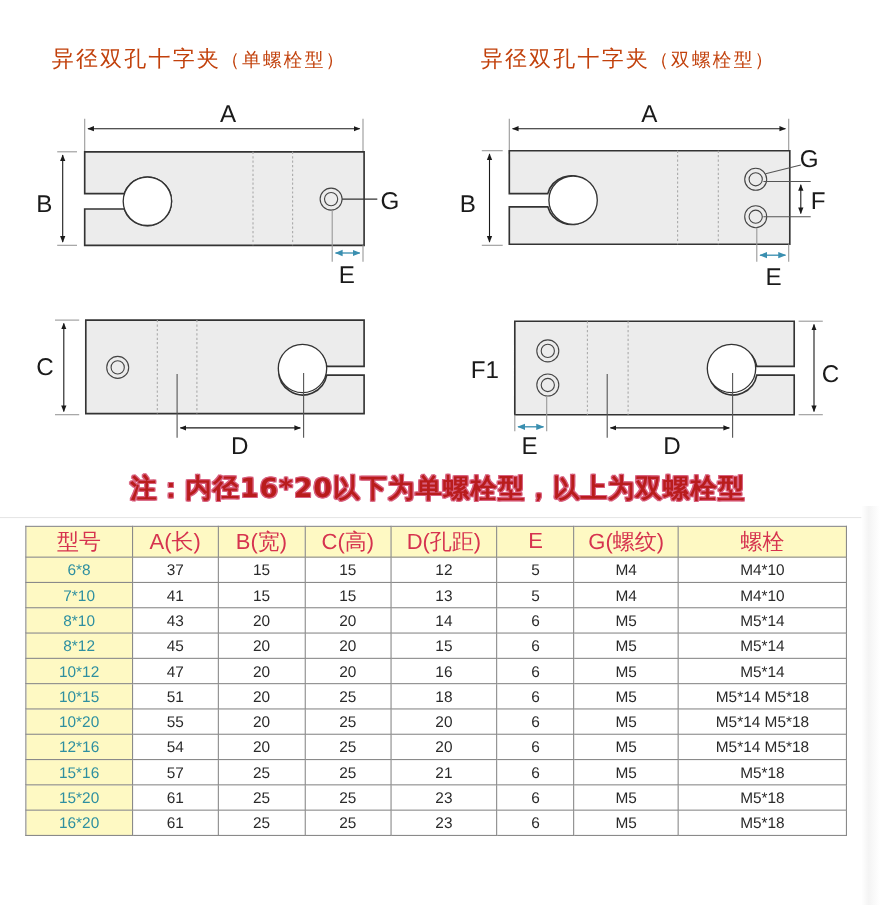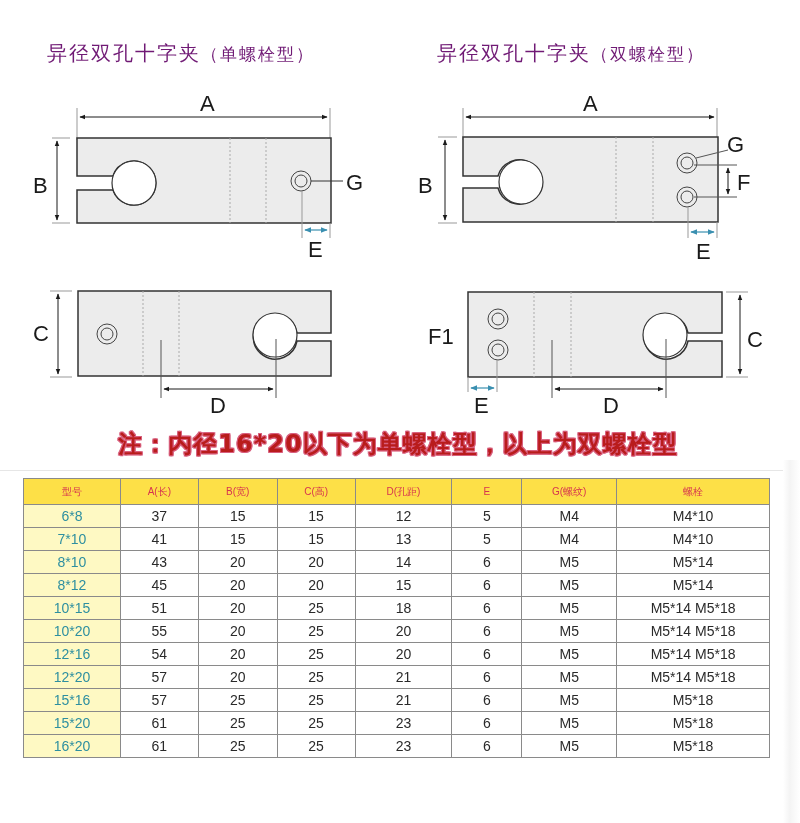--- a/index.html
+++ b/index.html
@@ -1,28 +1,28 @@
 <!DOCTYPE html>
 <html><head>
 <meta charset="utf-8">
 <style>
   html,body{margin:0;padding:0;background:#ffffff;}
   body{width:800px;height:823px;position:relative;overflow:hidden;font-family:"DejaVu Sans",sans-serif;}
-  .title{position:absolute;top:40px;font-size:20px;color:#701a75;letter-spacing:2px;white-space:nowrap;font-family:Liberation Serif, serif;}
+  .title{position:absolute;top:40px;font-size:20px;color:#c2410c;letter-spacing:2px;white-space:nowrap;font-family:Liberation Serif, serif;}
   .title .paren{font-size:17px;}
   #t1{left:47px;}
   #t2{left:437px;}
   svg.diagram{position:absolute;left:0;top:0;}
   .dim-label{font-family:"Liberation Sans",sans-serif;font-size:22px;fill:#1a1a1a;}
   .note{position:absolute;left:68px;top:428px;width:660px;text-align:center;font-size:24px;font-weight:bold;color:#b91c1c;letter-spacing:1px;white-space:nowrap;
         text-shadow: -1px -1px 0 #d8607f, 1px -1px 0 #d8607f, -1px 1px 0 #d8607f, 1px 1px 0 #d8607f, 0 1px 0 #d8607f, 1px 0 0 #d8607f, 0 -1px 0 #d8607f, -1px 0 0 #d8607f;}
   .sep{position:absolute;left:0;top:470px;width:800px;height:1px;background:#e6e6e6;}
   table.spec{position:absolute;left:23px;top:478px;border-collapse:collapse;width:747px;font-family:"Liberation Sans",sans-serif;}
   table.spec th,table.spec td{border:1px solid #8a8a8a;text-align:center;height:22px;padding:0;font-size:14px;color:#2a2a2a;font-weight:normal;}
-  table.spec th{background:#fde047;color:#d6334f;height:25px;font-size:10px;}
+  table.spec th{background:#fef9c3;color:#d6334f;height:25px;font-size:20px;}
   table.spec td.model{background:#fef9c3;color:#2e8fa0;}
   .right-shadow{position:absolute;left:783px;top:460px;width:17px;height:363px;background:linear-gradient(to right,#ffffff,#f4f4f4 40%,#ffffff);}
 </style>
 </head>
 <body>
 
 <div id="t1" class="title">
   <span>异径双孔十字夹</span><span class="paren">（单螺栓型）</span>
 </div>
 <div id="t2" class="title">
@@ -194,20 +194,30 @@
         <td class="model">8*12</td>
         <td>45</td>
         <td>20</td>
         <td>20</td>
         <td>15</td>
         <td>6</td>
         <td>M5</td>
         <td>M5*14</td>
       </tr>
       <tr>
+        <td class="model">10*12</td>
+        <td>47</td>
+        <td>20</td>
+        <td>20</td>
+        <td>16</td>
+        <td>6</td>
+        <td>M5</td>
+        <td>M5*14</td>
+      </tr>
+      <tr>
         <td class="model">10*15</td>
         <td>51</td>
         <td>20</td>
         <td>25</td>
         <td>18</td>
         <td>6</td>
         <td>M5</td>
         <td>M5*14  M5*18</td>
       </tr>
       <tr>
@@ -224,30 +234,20 @@
         <td class="model">12*16</td>
         <td>54</td>
         <td>20</td>
         <td>25</td>
         <td>20</td>
         <td>6</td>
         <td>M5</td>
         <td>M5*14  M5*18</td>
       </tr>
       <tr>
-        <td class="model">12*20</td>
-        <td>57</td>
-        <td>20</td>
-        <td>25</td>
-        <td>21</td>
-        <td>6</td>
-        <td>M5</td>
-        <td>M5*14  M5*18</td>
-      </tr>
-      <tr>
         <td class="model">15*16</td>
         <td>57</td>
         <td>25</td>
         <td>25</td>
         <td>21</td>
         <td>6</td>
         <td>M5</td>
         <td>M5*18</td>
       </tr>
       <tr>

